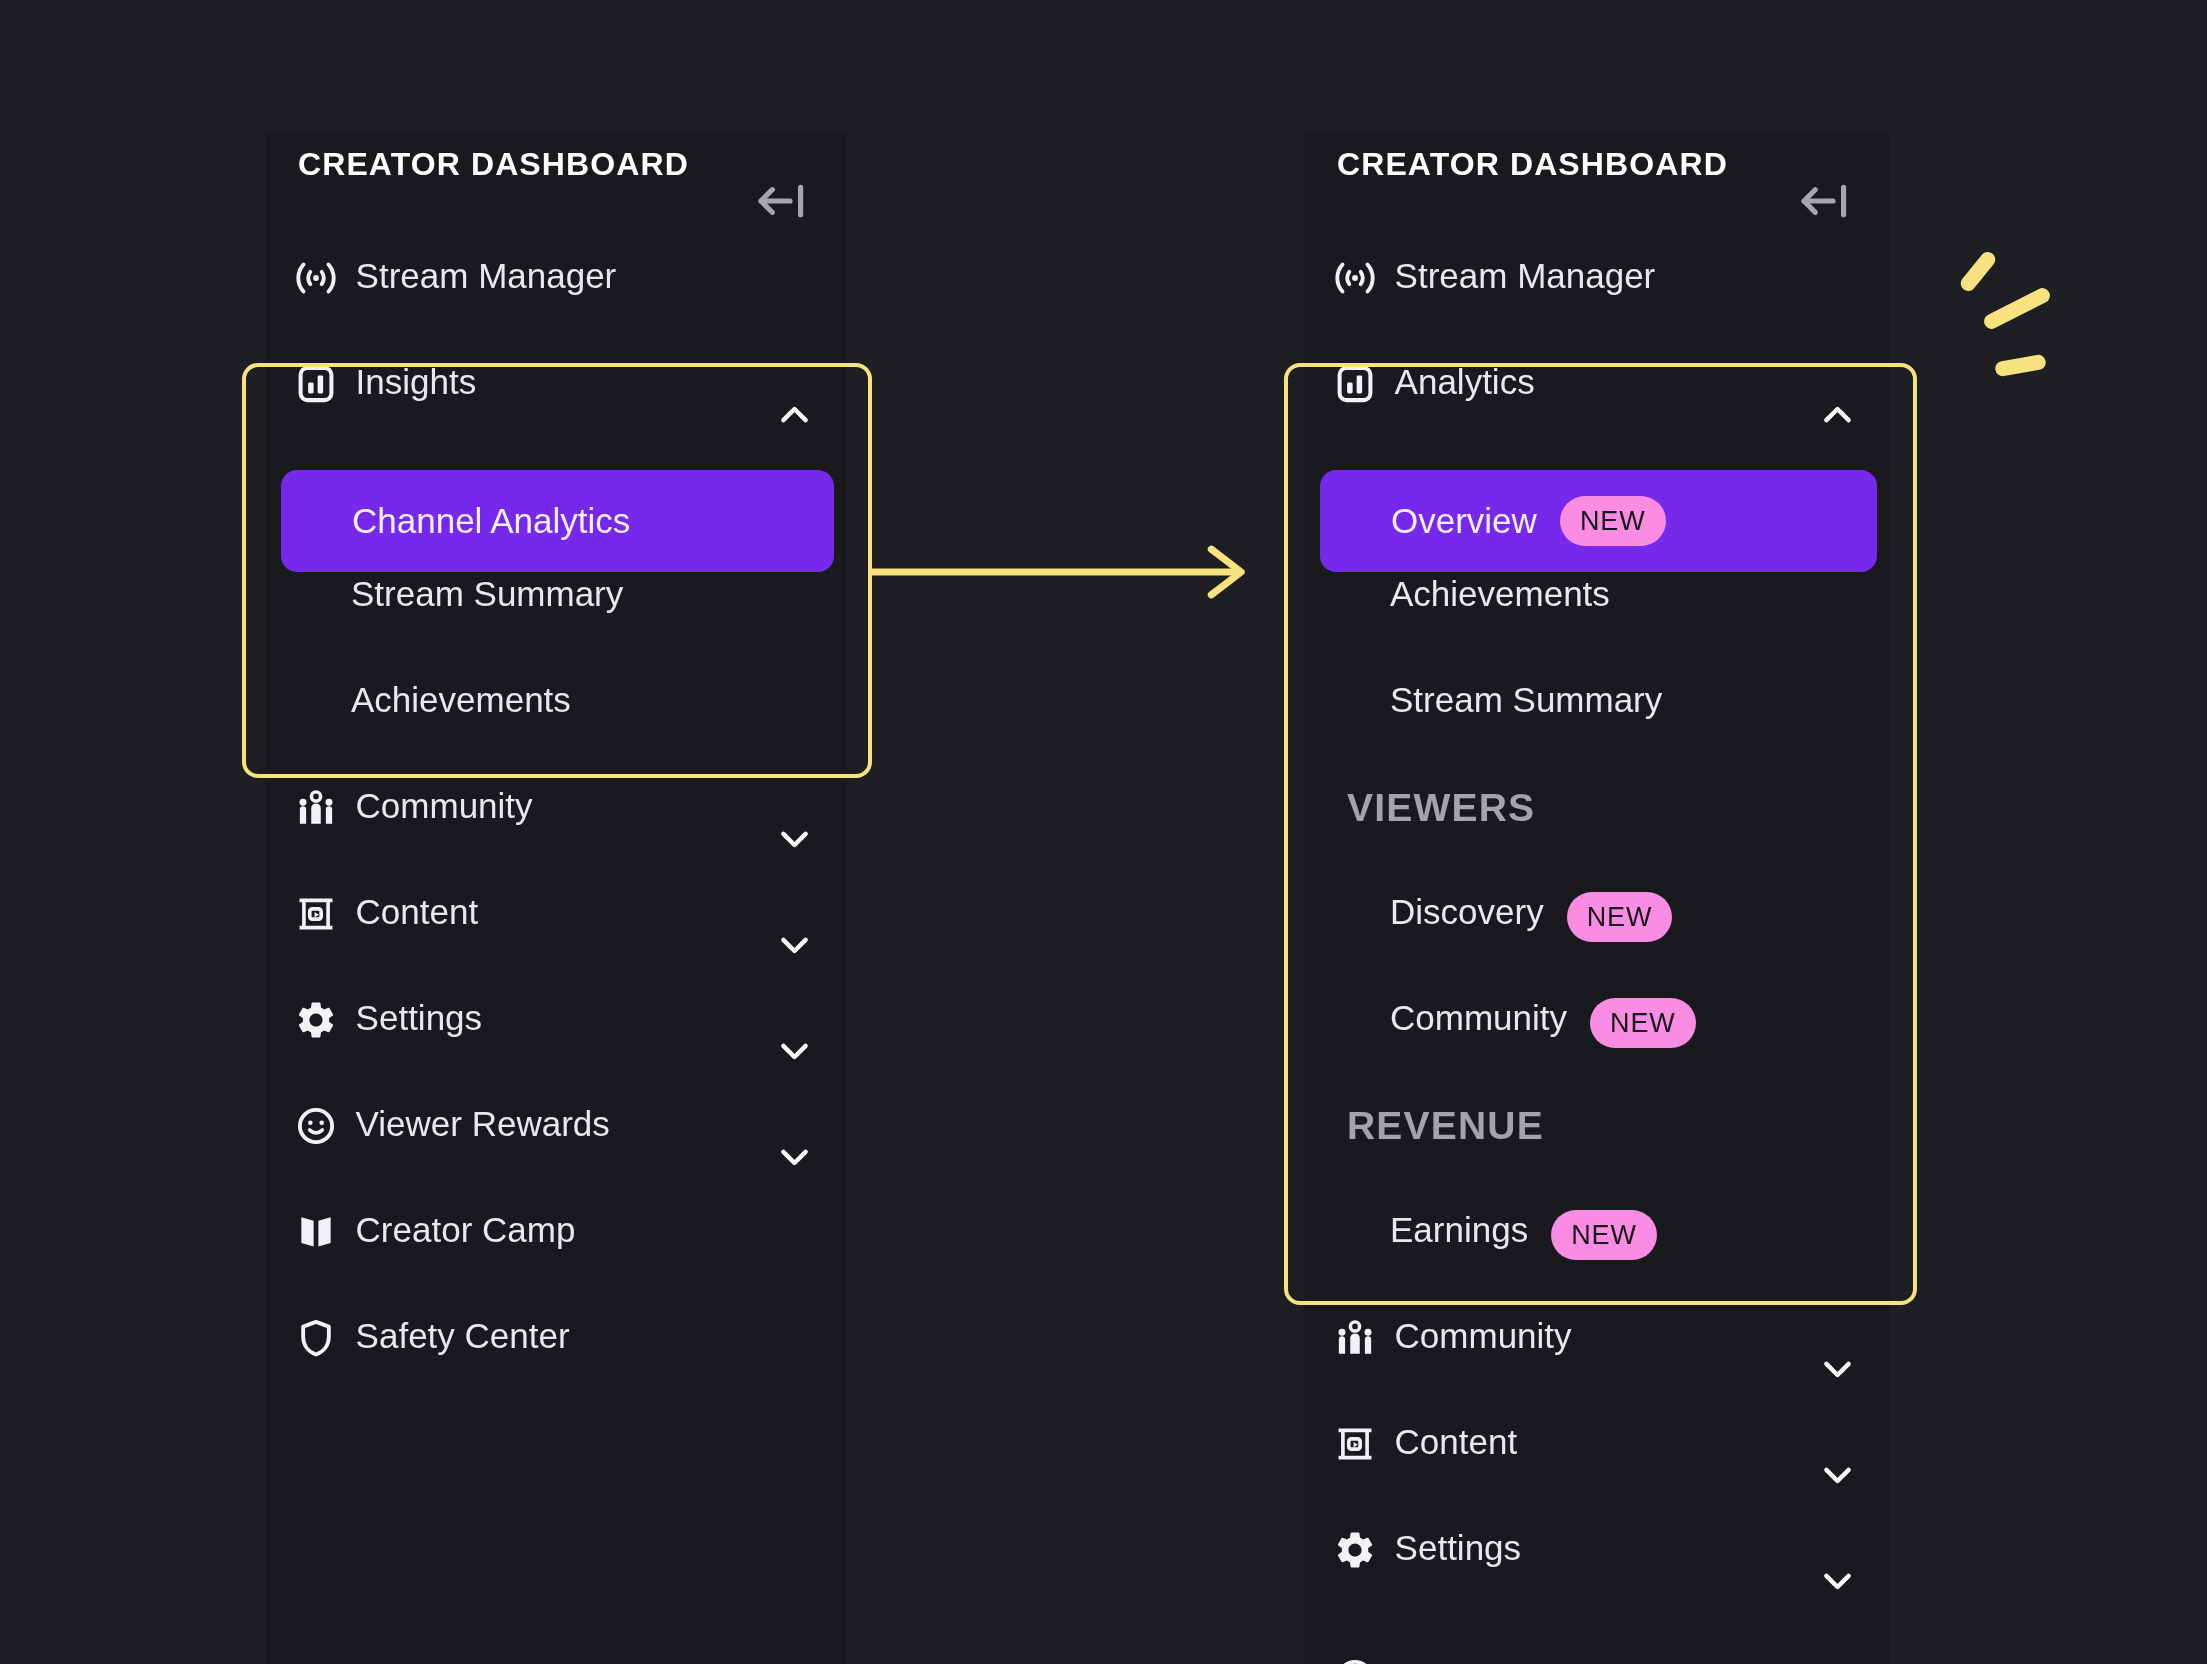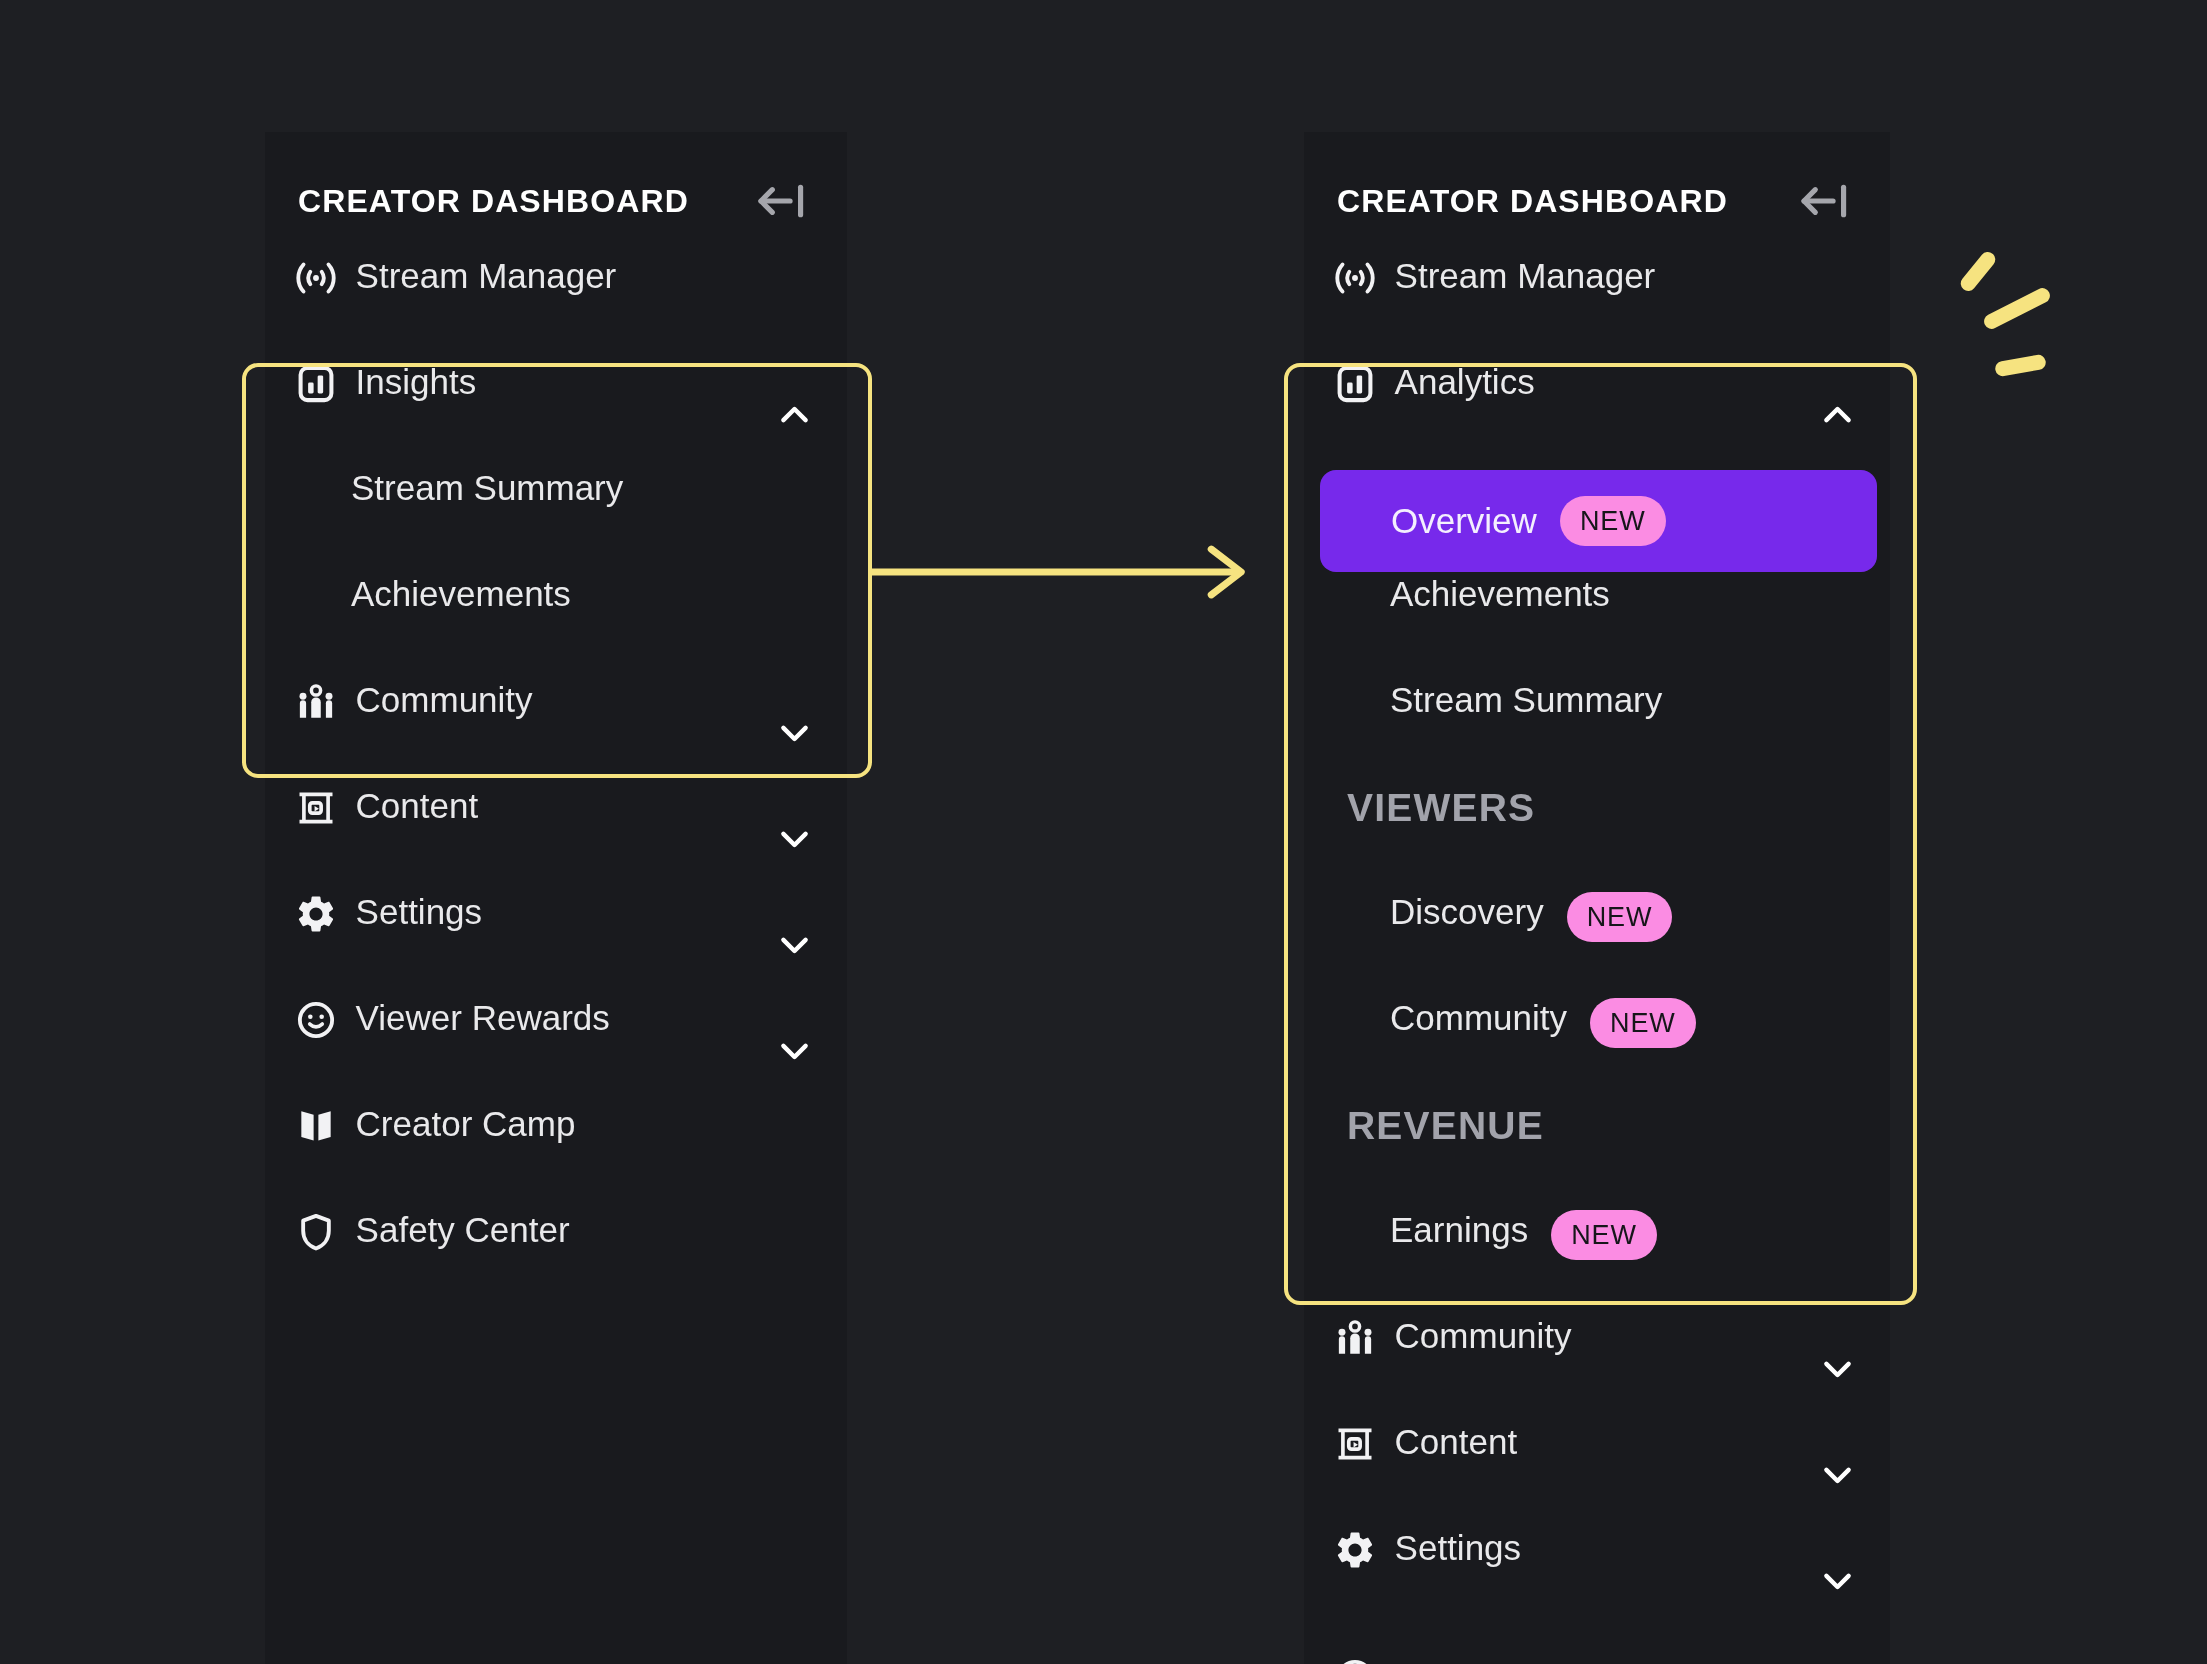--- a/index.html
+++ b/index.html
@@ -29,21 +29,20 @@
     background:var(--panel);
     overflow:hidden;
     z-index:1;
   }
   #panel-before{left:265px;width:582px;}
   #panel-after{left:1304px;width:586px;}
   .panel-header{
     height:124px;
     padding:14px 37px 0 33px;
     display:flex;
-    align-items:center;
     justify-content:space-between;
   }
   .panel-title{
     color:#FFFFFF;
     font-size:32px;
     font-weight:700;
     letter-spacing:1.1px;
     white-space:nowrap;
   }
   .collapse-btn{display:flex;align-items:center;}
@@ -169,20 +168,25 @@
           </svg>
         </span>
         <span class="label">Insights</span>
         <span class="chevron">
           <svg viewBox="0 0 24 24" fill="none" stroke="#FFFFFF" stroke-width="2.6" stroke-linecap="round" stroke-linejoin="round">
             <path d="M5.5 15 12 8.5 18.5 15"></path>
           </svg>
         </span>
       </div>
       <div class="row subitem">
+        <div class="active-btn">
+          <span class="label">Channel Analytics</span>
+        </div>
+      </div>
+      <div class="row subitem">
         <span class="label">Stream Summary</span>
       </div>
       <div class="row subitem">
         <span class="label">Achievements</span>
       </div>
       <div class="row item">
         <span class="icon">
           <svg viewBox="0 0 24 24" fill="#F2F2F4">
             <circle cx="12" cy="5.7" r="2.5" fill="none" stroke="#F2F2F4" stroke-width="1.9"></circle>
             <path d="M9.4 12.1a2.6 2.6 0 0 1 5.2 0v8.5H9.4z"></path>

